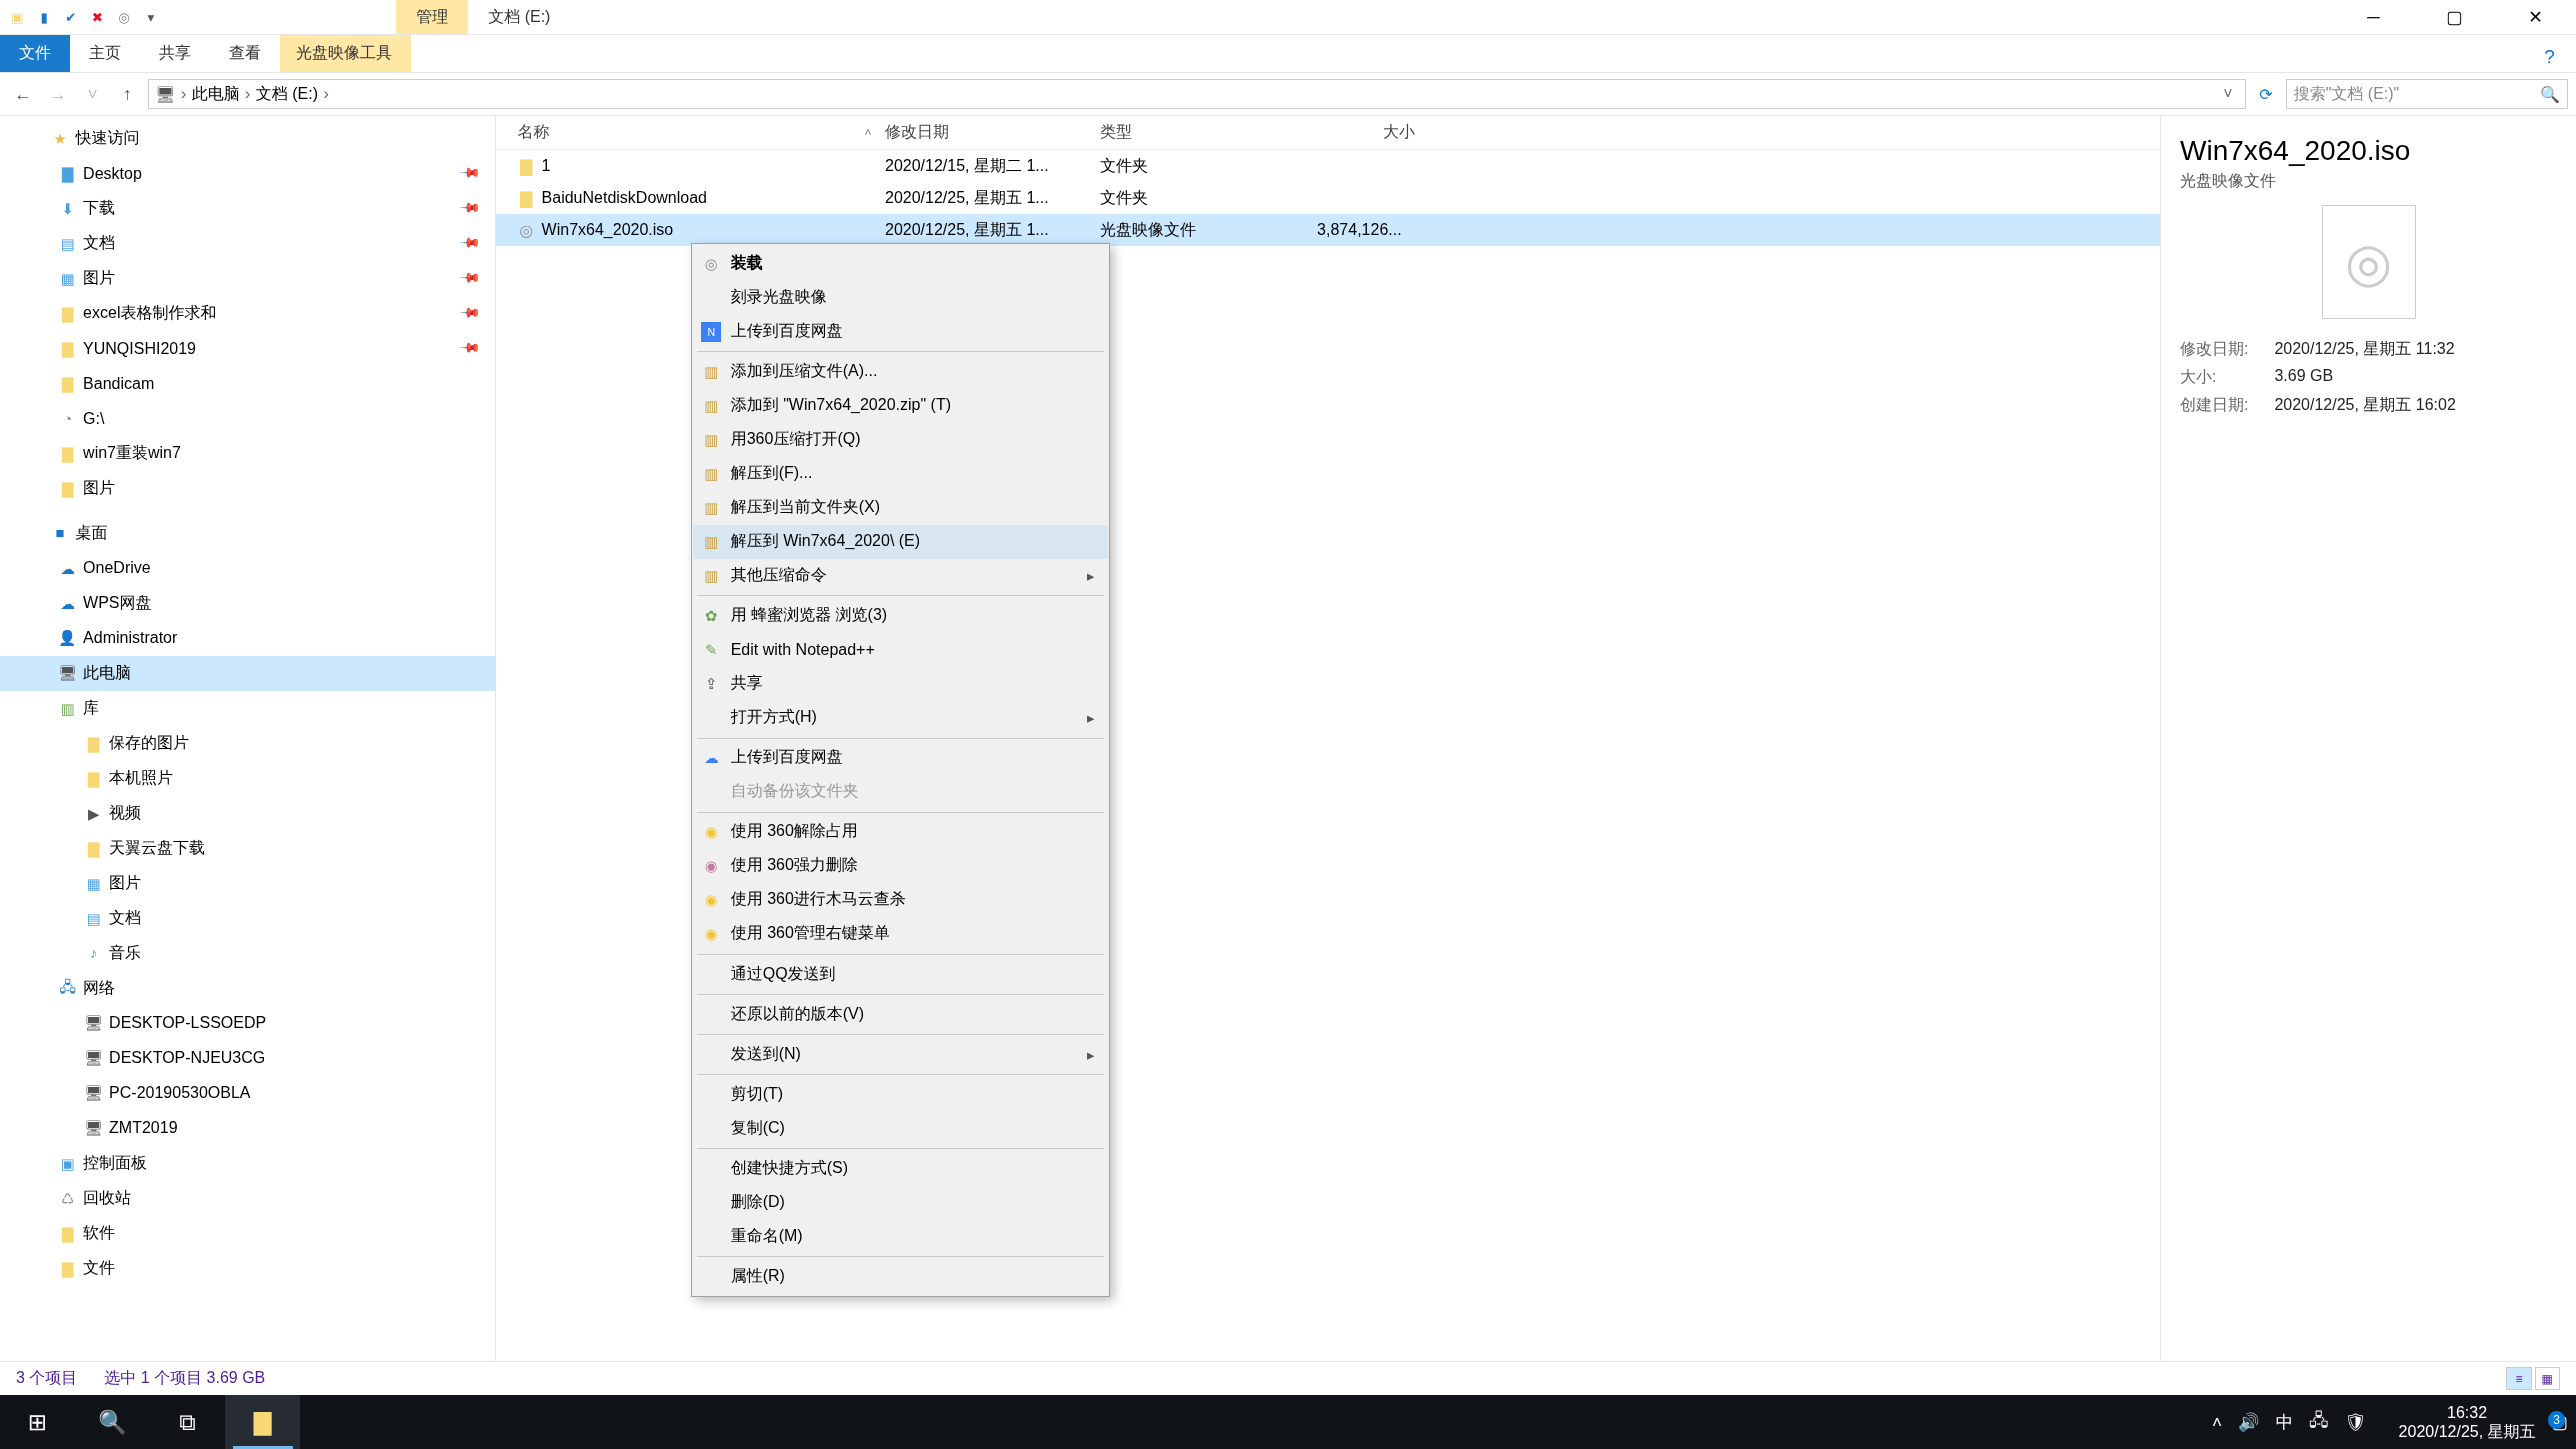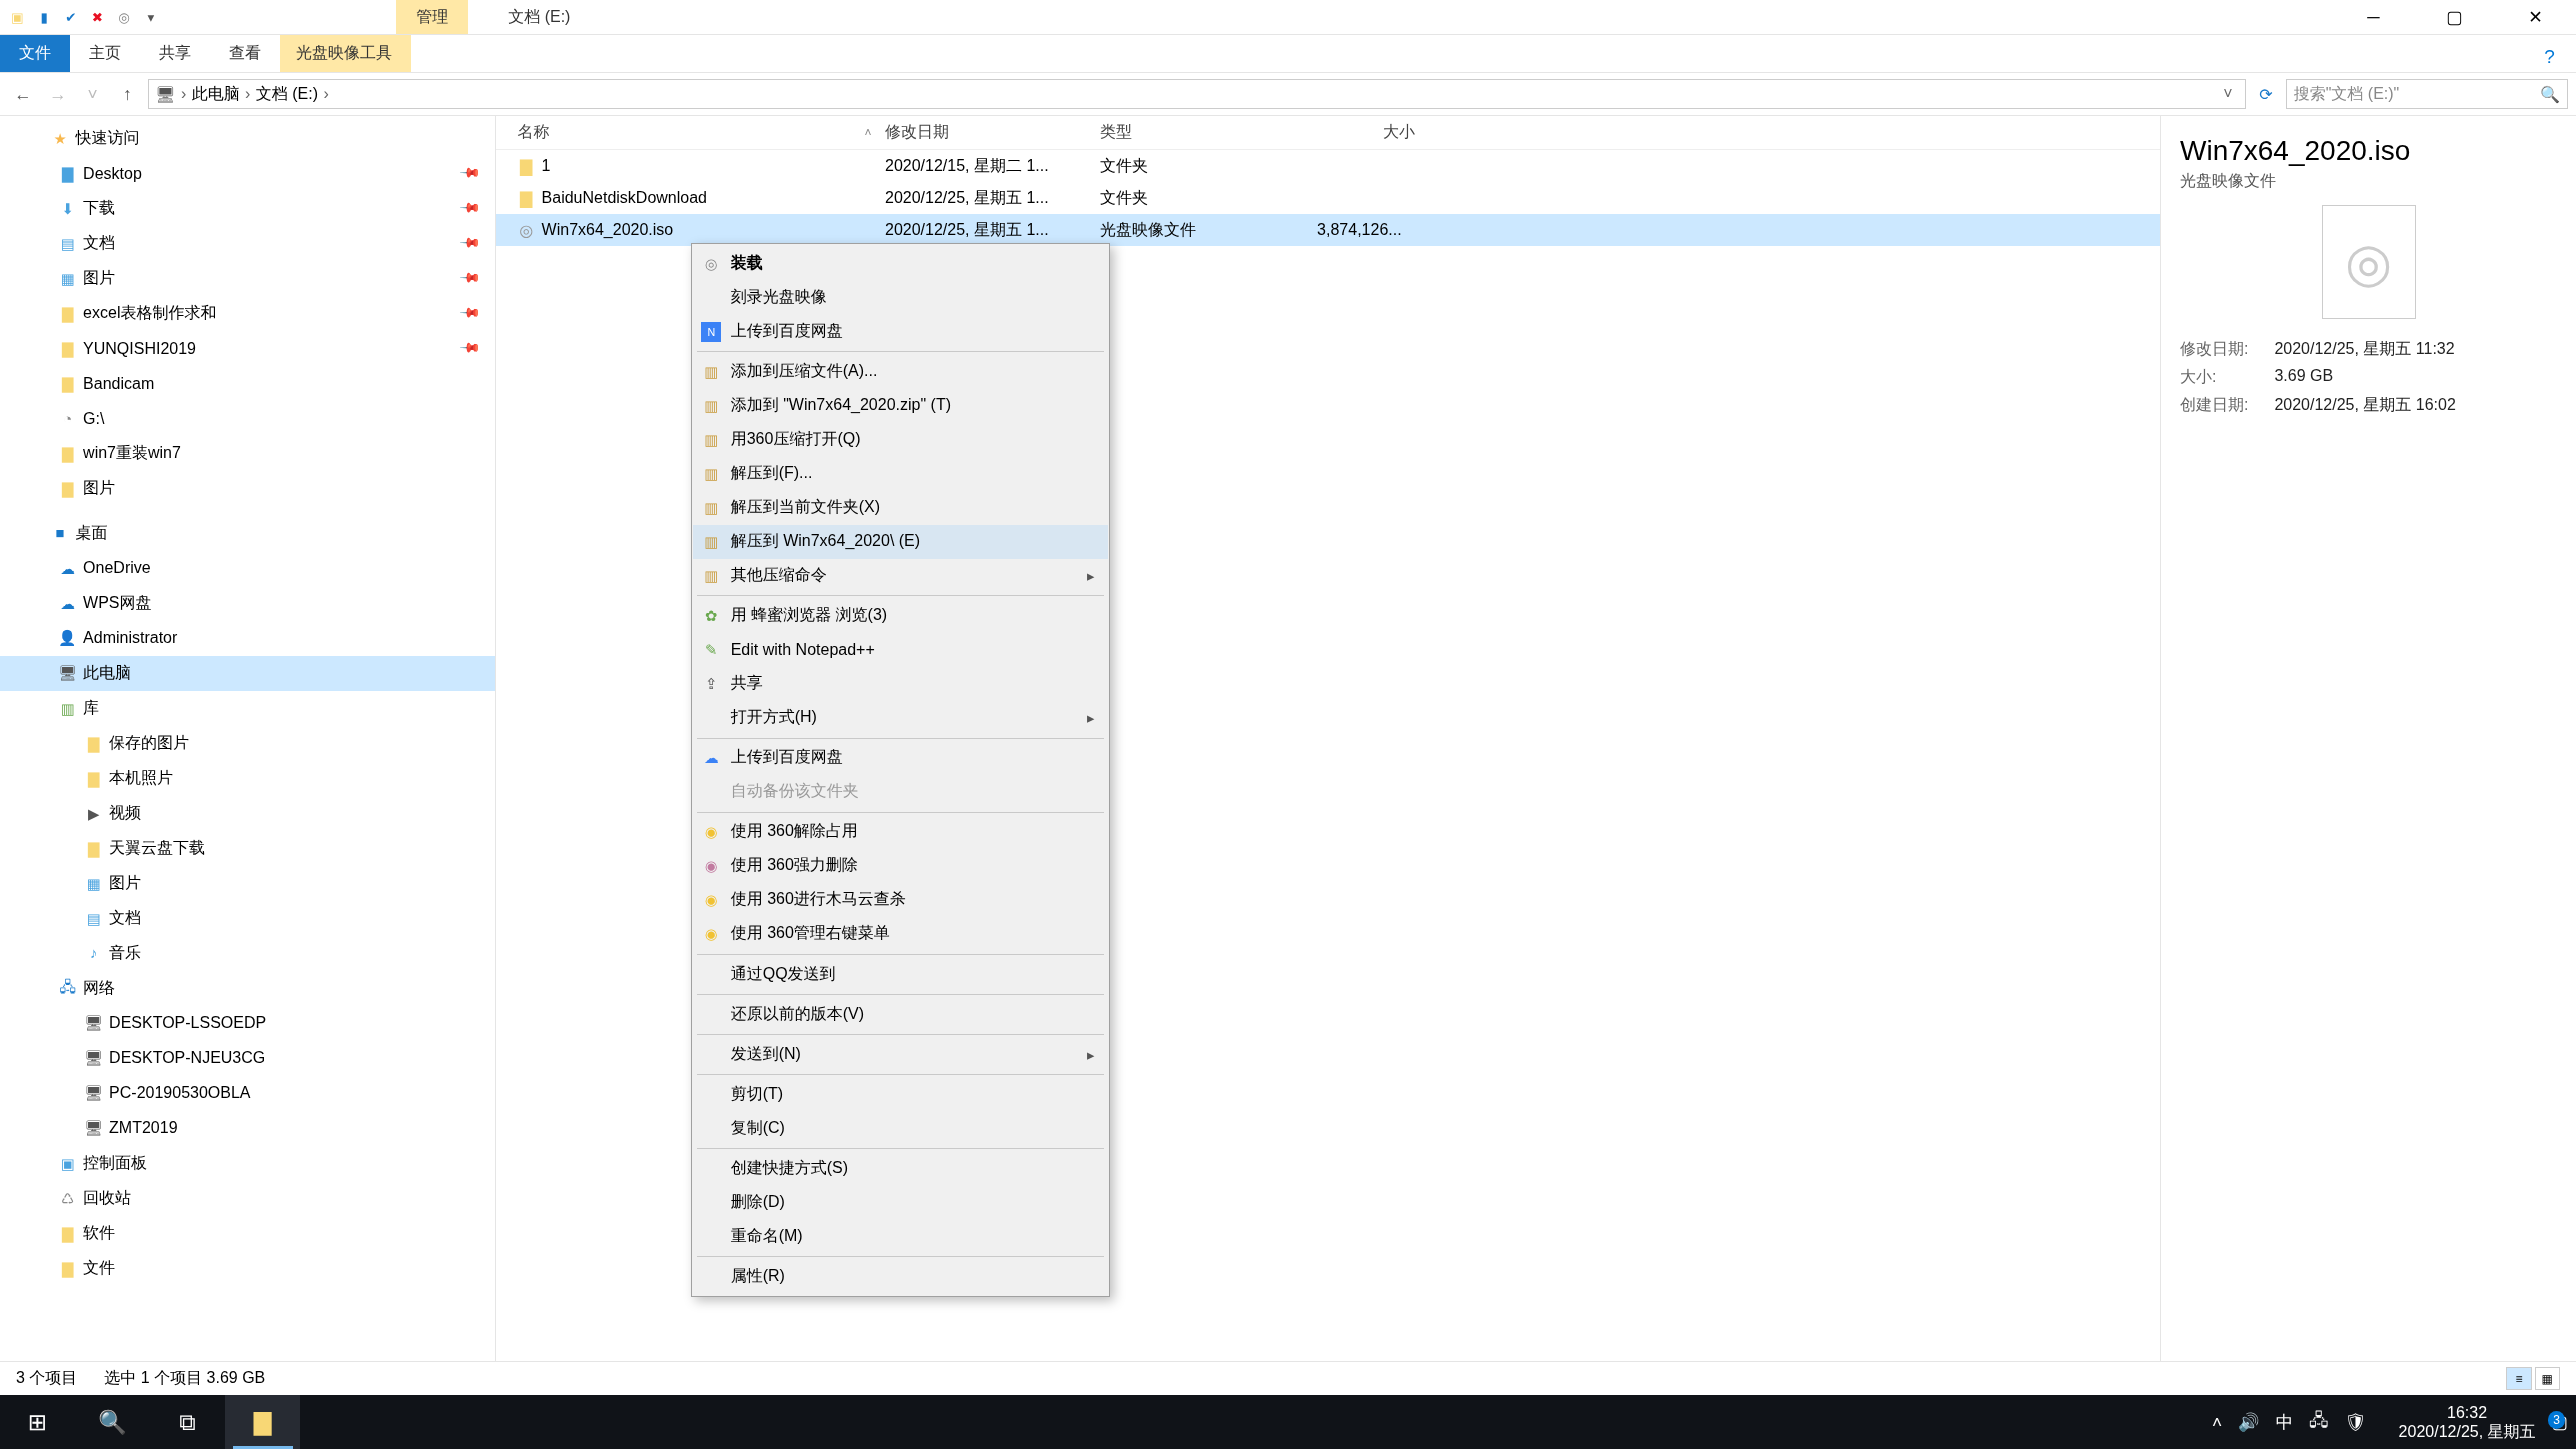--- a/index.html
+++ b/index.html
@@ -2,21 +2,21 @@
 <html><head>
 <meta charset="utf-8">
 <style>
 * { margin: 0; padding: 0; box-sizing: border-box; font-family: "Microsoft YaHei", "Segoe UI", sans-serif; font-size: 16px; }
 body { width: 2576px; height: 1449px; background: #fff; overflow: hidden; position: relative; }
 
 
 .titlebar { height: 35px; background: #fff; display: flex; align-items: center; border-bottom: 0.7px solid #e5e5e5; }
 .titlebar .qat { display: flex; align-items: center; padding: 0 5.4px; gap: 2.7px; }
 .qat-icon { width: 24px; height: 24px; display: flex; align-items: center; justify-content: center; background: #fff; font-size: 13.4px;}
-.titlebar .tabgroup { display: flex; height: 100%; margin-left: 228px; gap: 20px;}
+.titlebar .tabgroup { display: flex; height: 100%; margin-left: 228px;}
 .titlebar .tab { padding: 0 20px; display: flex; align-items: center; }
 .titlebar .tab.ctx { background: #ffe8a6; color: #333; }
 .titlebar .tab.title { color: #333; }
 .win-controls { margin-left: auto; display: flex; }
 .win-btn { width: 81px; height: 35px; display: flex; align-items: center; justify-content: center; font-size: 17.4px; }
 .help-btn { width:34px; height:35px; display:flex; align-items:center; justify-content:center; color:#0078d7; font-size:19px;}
 
 
 .ribbon { height: 38px; display: flex; align-items: stretch; border-bottom: 0.7px solid #e5e5e5; }
 .ribbon .rtab { padding: 0 19px; display: flex; align-items: center; color: #333; }
@@ -73,21 +73,21 @@
 .ctxmenu { position: absolute; left: 691px; top: 243px; width: 419px; background: #f0f0f0; border: 0.7px solid #a0a0a0; box-shadow: 4px 4px 10.7px rgba(0,0,0,.25); padding: 2.7px 1.3px; }
 .ctx-item { height: 34px; display:flex; align-items:center; padding: 0 13.4px 0 8px; gap: 9.4px; }
 .ctx-item:hover, .ctx-item.hov { background:#d8e6f2;}
 .ctx-item.bold .lab { font-weight:bold; }
 .ctx-item.disabled .lab { color:#999;}
 .ctx-item .cicon { width:20px; height:20px; display:inline-flex; align-items:center; justify-content:center; font-size:14.8px;}
 .ctx-item .arr { margin-left:auto; color:#555; font-size:14.8px;}
 .ctx-sep { height:0.7px; background:#c9c9c9; margin: 2.7px 4px; }
 
 
-.statusbar { height:34px; border-top:0.7px solid #e5e5e5; display:flex; align-items:center; padding:0 16px; gap:27px; color:#000000;}
+.statusbar { height:34px; border-top:0.7px solid #e5e5e5; display:flex; align-items:center; padding:0 16px; gap:27px; color:#4c1d95;}
 .statusbar .viewbtns { margin-left:auto; display:flex; gap:2.7px;}
 .vbtn { width:25.5px; height:23px; border:0.7px solid #ccc; display:flex; align-items:center; justify-content:center; font-size:12px;}
 .vbtn.active { background:#cce8ff;}
 
 
 .taskbar { height:54px; background:#101318; width:100%; display:flex; align-items:center; color:#fff; }
 .tb-btn { width:75px; height:54px; display:flex; align-items:center; justify-content:center; font-size:23px;}
 .tb-btn.start { color:#fff;}
 .tb-btn.active-app { background:#272b33; position:relative;}
 .tb-btn.active-app::after { content:""; position:absolute; bottom:0; left:10%; width:80%; height:2.7px; background:#76b9ed;}

